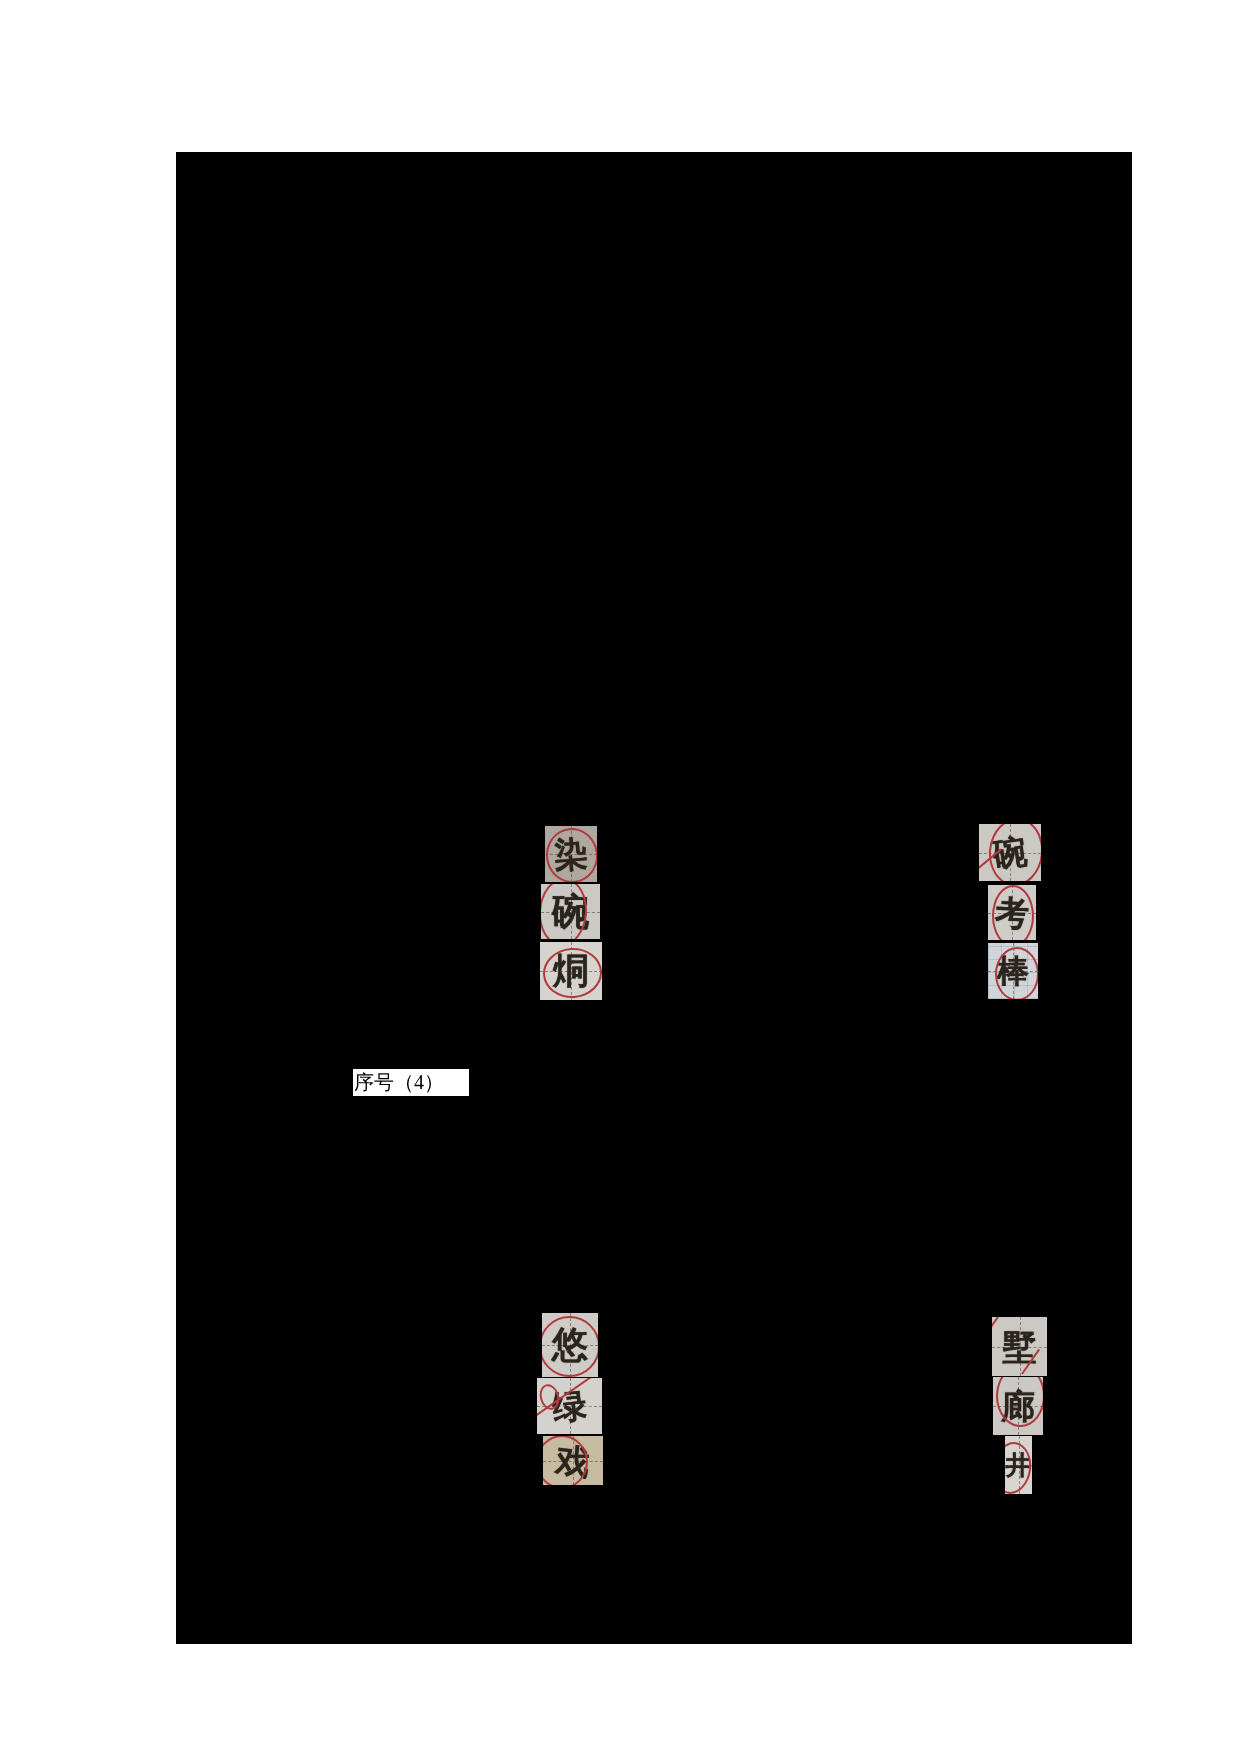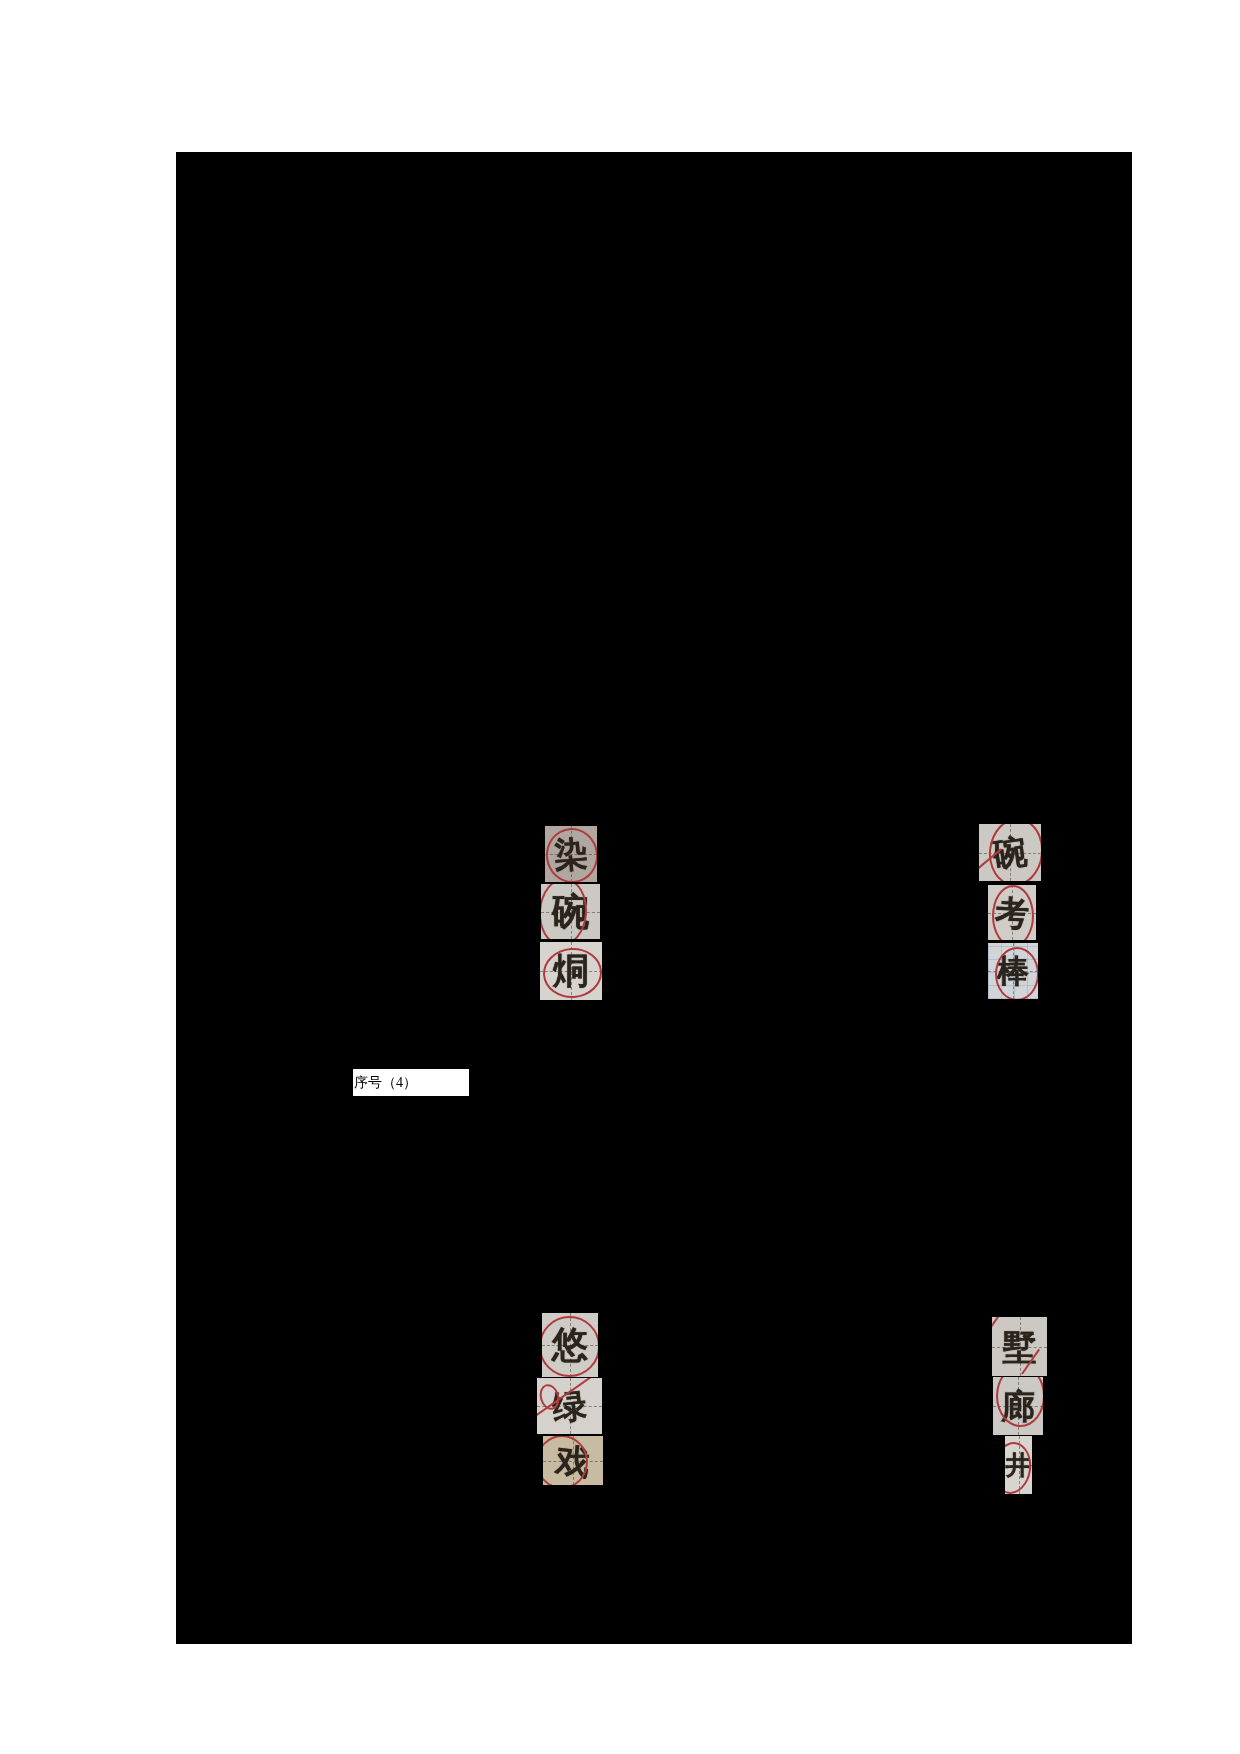--- a/index.html
+++ b/index.html
@@ -26,21 +26,21 @@
   
   #label {
     position: absolute;
     left: 353px;
     top: 1069px;
     width: 116px;
     height: 27px;
     background: #ffffff;
     color: #000000;
     font-family: "Liberation Serif", "DejaVu Serif", serif;
-    font-size: 14px;
+    font-size: 20px;
     line-height: 27px;
     white-space: nowrap;
     padding-left: 1px;
     box-sizing: border-box;
   }
   
   .tile {
     position: absolute;
     overflow: hidden;
     box-sizing: border-box;

